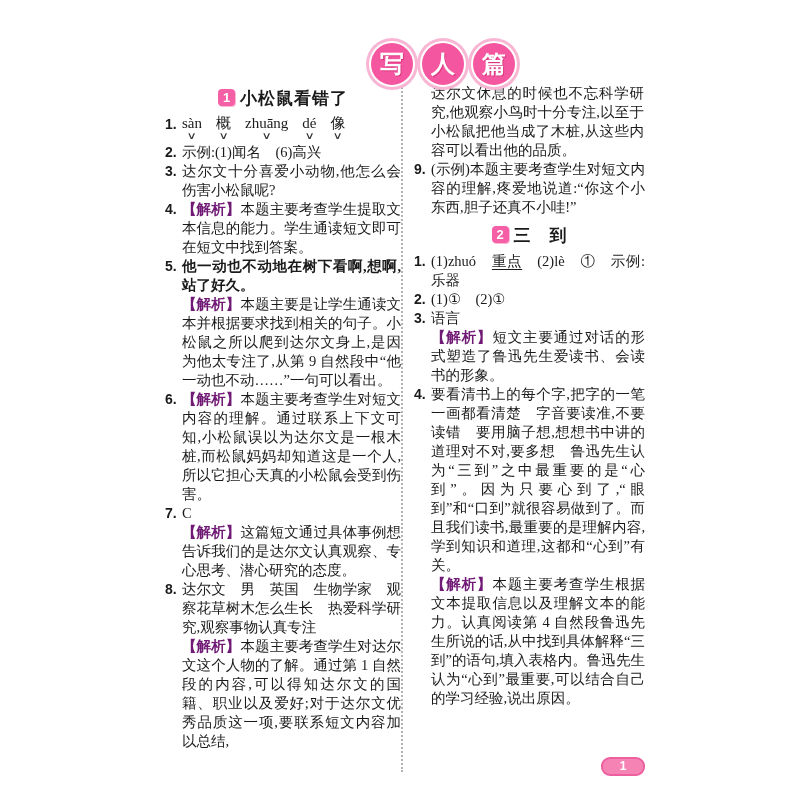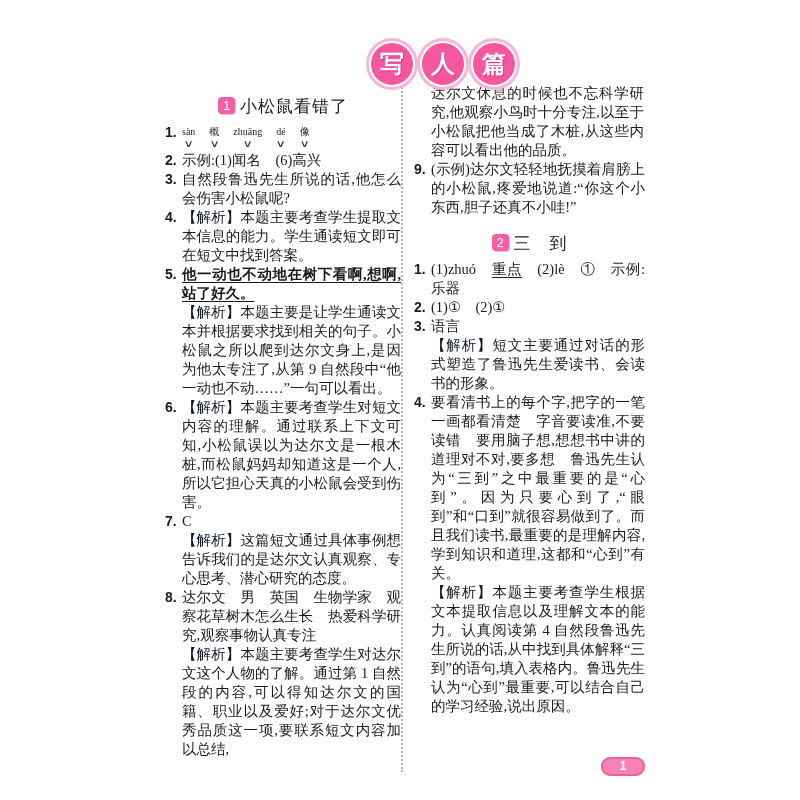--- a/index.html
+++ b/index.html
@@ -24,45 +24,45 @@
   
   .divider{
     position:absolute;left:401px;top:80px;height:692px;width:0;
     border-left:2px dotted #b3b3b3;
   }
   .col{position:absolute;top:84px;font-size:14.5px;line-height:19px;}
   .col-left{left:165px;width:236px;}
   .col-right{left:414px;width:231px;}
   
   .sec-header{
-    text-align:center;font-weight:400;font-size:17px;line-height:22px;
-    margin:12px 0 5px 0;font-family:"Liberation Sans",sans-serif;letter-spacing:1px;
+    text-align:center;font-weight:700;font-size:17px;line-height:22px;
+    margin:4px 0 5px 0;font-family:"Liberation Sans",sans-serif;letter-spacing:1px;
   }
   .sec-badge{
     display:inline-block;width:17px;height:17px;border-radius:4px;
     background:#f55fa6;color:#fff;font-size:13px;line-height:17px;
     text-align:center;vertical-align:2px;margin-right:5px;
     box-shadow:1px 1px 0 #f9b9d6;letter-spacing:0;
   }
   
   .item{position:relative;padding-left:17px;margin:0;}
   .item .num{
     position:absolute;left:0;top:0;font-weight:700;
     font-family:"Liberation Sans",sans-serif;font-size:14px;
   }
   .body{text-align:justify;}
   .analysis{margin:0;text-align:justify;}
-  .tag{color:#0f172a;font-weight:400;}
-  .u-bold{font-weight:700;text-decoration:underline;text-underline-offset:3px;}
+  .tag{color:#701a75;font-weight:700;}
+  .u-bold{font-weight:700;text-underline-offset:3px;}
   .u{text-decoration:underline;text-underline-offset:3px;}
   .cont{padding-left:17px;text-align:justify;margin:0 1px 0 0;}
   
   .tok-row{display:flex;align-items:flex-start;margin-bottom:3px;}
   .tok{display:inline-flex;flex-direction:column;align-items:center;margin-right:14px;}
-  .tok .w{font-size:10px;line-height:17px;}
+  .tok .w{font-size:15px;line-height:17px;}
   .tok .chk{font-size:10px;line-height:8px;color:#333;transform:scaleX(1.4);}
   .sec2-gap{height:4px;}
   
   .page-pill{
     position:absolute;left:601px;top:757px;width:40px;height:15px;
     border-radius:9px;background:#f583b4;border:2px solid #ee5f9f;
     color:#ffffff;font-family:"Liberation Sans",sans-serif;font-weight:700;
     font-size:12px;line-height:15px;text-align:center;
   }
 </style>
@@ -109,21 +109,21 @@
     </div>
   </div>
 
   <div class="item">
     <span class="num">2.</span>
     <div class="body">示例:(1)闻名　(6)高兴</div>
   </div>
 
   <div class="item">
     <span class="num">3.</span>
-    <div class="body">自然段鲁迅先生所说的话,他怎么会伤害小松鼠呢?</div>
+    <div class="body">达尔文十分喜爱小动物,他怎么会伤害小松鼠呢?</div>
   </div>
 
   <div class="item">
     <span class="num">4.</span>
     <p class="analysis"><span class="tag">【解析】</span><span>本题主要考查学生提取文本信息的能力。学生通读短文即可在短文中找到答案。</span></p>
   </div>
 
   <div class="item">
     <span class="num">5.</span>
     <div class="body"><span class="u-bold">他一动也不动地在树下看啊,想啊,站了好久。</span></div>
@@ -148,21 +148,21 @@
   </div>
 
 </div>
 
 <div class="col col-right">
 
   <p class="cont">达尔文休息的时候也不忘科学研究,他观察小鸟时十分专注,以至于小松鼠把他当成了木桩,从这些内容可以看出他的品质。</p>
 
   <div class="item">
     <span class="num">9.</span>
-    <div class="body">(示例)达尔文轻轻地抚摸着肩膀上的小松鼠,疼爱地说道:“你这个小东西,胆子还真不小哇!”</div>
+    <div class="body">(示例)本题主要考查学生对短文内容的理解,疼爱地说道:“你这个小东西,胆子还真不小哇!”</div>
   </div>
 
   <div class="sec2-gap"></div>
 
   <div class="sec-header">
     <span class="sec-badge">2</span><span>三　到</span>
   </div>
 
   <div class="item">
     <span class="num">1.</span>

